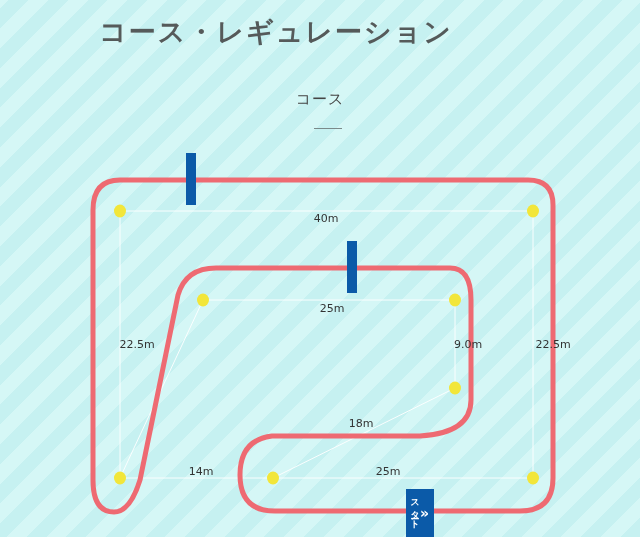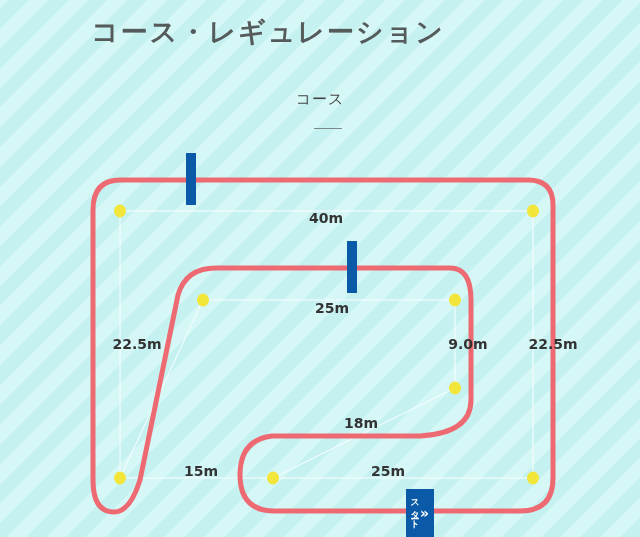--- a/index.html
+++ b/index.html
@@ -3,32 +3,32 @@
   <meta charset="utf-8">
   <style>
     html, body { margin: 0; padding: 0; }
     body {
       width: 640px; height: 537px; overflow: hidden; position: relative;
       font-family: "DejaVu Sans", sans-serif;
       background: repeating-linear-gradient(-45deg, #c6f1f1 0px, #c6f1f1 14px, #d5f7f6 14px, #d5f7f6 28px);
     }
     .page-title {
       position: absolute; left: 0; top: 14px; width: 536px; text-align: center;
-      font-size: 27px; font-weight: bold; color: #555a5a; letter-spacing: 2px;
+      font-size: 27px; font-weight: bold; color: #555a5a; letter-spacing: 2px; padding-left: 8px;
     }
     .section-title {
       position: absolute; left: 0; top: 90px; width: 640px; text-align: center;
       font-size: 15px; color: #444; letter-spacing: 1px;
     }
     .section-rule {
       position: absolute; left: 314px; top: 128px; width: 28px; height: 1px; background: #7a8a8a;
     }
     svg.course { position: absolute; left: 0; top: 0; }
     .dim {
-      position: absolute; font-size: 14px; font-weight: bold; color: #333; white-space: nowrap;
+      position: absolute; font-size: 11px; font-weight: normal; color: #333; white-space: nowrap;
       transform: translate(-50%, -50%);
     }
     .start {
       position: absolute; left: 406px; top: 489px; width: 28px; height: 48px;
       background: #0b5aa8; color: #fff;
     }
     .start-label {
       position: absolute; left: 3px; top: 4px; width: 10px;
       font-size: 9px; font-weight: bold; line-height: 9px; writing-mode: vertical-rl;
     }
@@ -91,19 +91,19 @@
     <ellipse cx="533" cy="478" rx="6" ry="6.5"></ellipse>
   </g>
 </svg>
 
 <div class="dim" style="left:326px;top:218px;">40m</div>
 <div class="dim" style="left:332px;top:308px;">25m</div>
 <div class="dim" style="left:137px;top:344px;">22.5m</div>
 <div class="dim" style="left:468px;top:344px;">9.0m</div>
 <div class="dim" style="left:553px;top:344px;">22.5m</div>
 <div class="dim" style="left:361px;top:423px;">18m</div>
-<div class="dim" style="left:201px;top:471px;">15m</div>
+<div class="dim" style="left:201px;top:471px;">14m</div>
 <div class="dim" style="left:388px;top:471px;">25m</div>
 
 <div class="start">
   <span class="start-label">スタート</span>
   <span class="start-arrow">»</span>
 </div>
 
 </body></html>

